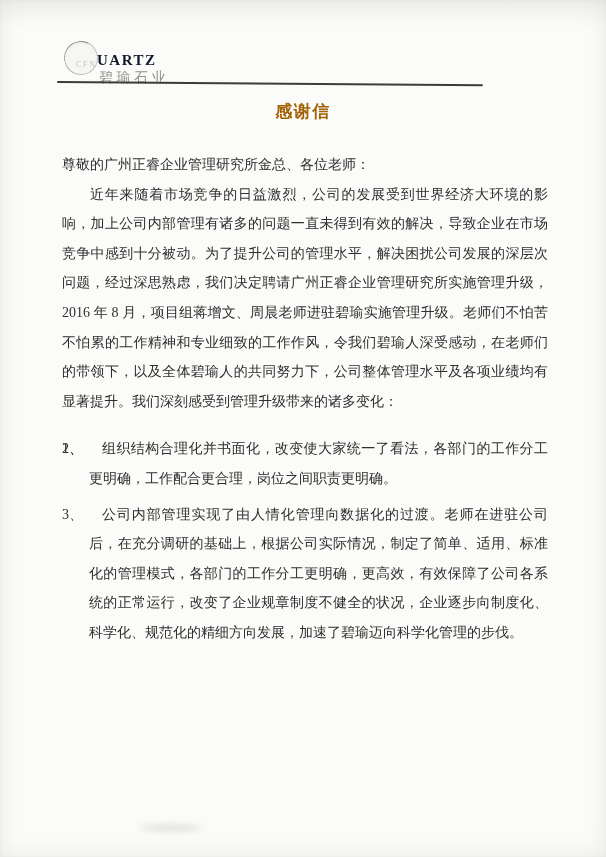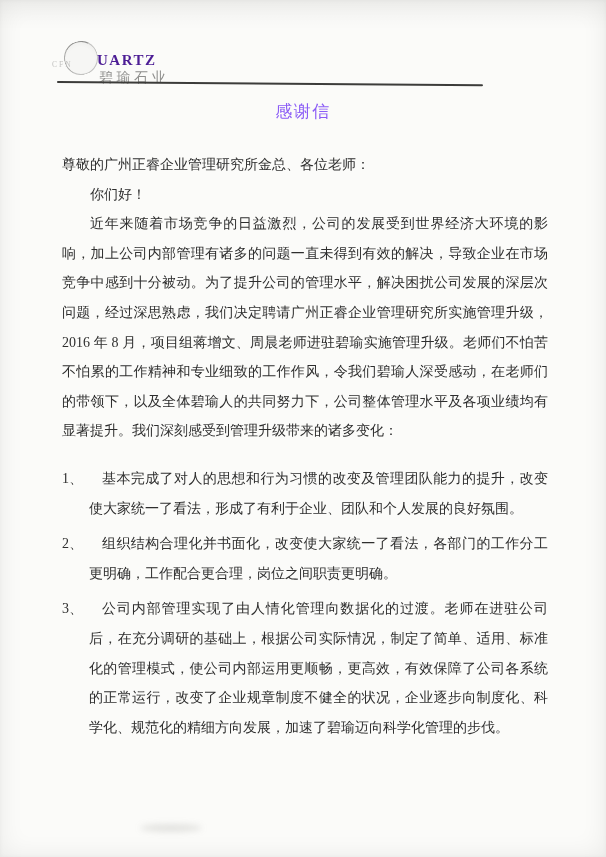--- a/index.html
+++ b/index.html
@@ -17,43 +17,43 @@
   .logo-circle{
     position:absolute;left:64px;top:41px;width:32px;height:32px;
     border-radius:50%;
     border:1.5px solid #c2c2c0;
     border-top-color:#8f8f8d;
     border-left-color:#a7a7a5;
     transform:rotate(-18deg);
     background:radial-gradient(circle at 45% 60%, #f6f6f4 55%, #e9e9e7 100%);
   }
   .logo-faint{
-    position:absolute;left:52px;top:60px;
+    position:absolute;left:76px;top:60px;
     font-size:7.5px;color:#c3c3c1;letter-spacing:2px;
     font-family:"Liberation Serif","DejaVu Serif",serif;
   }
   .logo-brand{
     position:absolute;left:97px;top:52px;
-    font-size:15px;color:#4c1d95;letter-spacing:1.5px;font-weight:600;
+    font-size:15px;color:#0f172a;letter-spacing:1.5px;font-weight:600;
   }
   .logo-cn{
     position:absolute;left:99px;top:69px;
     font-size:14px;color:#8f8f8d;letter-spacing:3.5px;
   }
   .divider{
     position:absolute;left:57px;top:81px;width:426px;height:1.6px;
     background:#3c3c3a;
     transform:rotate(0.45deg);transform-origin:left center;
     border-radius:1px;
   }
   
   .title{
     position:absolute;left:0;right:0;top:100px;
-    text-align:center;font-size:17px;font-weight:normal;
-    letter-spacing:1.5px;color:#8b5cf6;
+    text-align:center;font-size:17px;font-weight:bold;
+    letter-spacing:1.5px;color:#a16207;
   }
   .content{
     position:absolute;left:62px;top:150px;width:486px;
     font-size:14px;line-height:29.6px;
     text-align:justify;
   }
   .content p{margin:0;}
   .indent{text-indent:2em;}
   .list{margin-top:18px;}
   .list-item{
@@ -88,34 +88,32 @@
   <div class="logo-circle"></div>
   <span class="logo-faint">CFN</span>
   <span class="logo-brand">UARTZ</span>
   <span class="logo-cn">碧瑜石业</span>
   <div class="divider"></div>
 
   <div class="title">感谢信</div>
 
   <div class="content">
     <p>尊敬的广州正睿企业管理研究所金总、各位老师：</p>
-    <p class="indent">你们好！</p>
     <p class="indent">近年来随着市场竞争的日益激烈，公司的发展受到世界经济大环境的影响，加上公司内部管理有诸多的问题一直未得到有效的解决，导致企业在市场竞争中感到十分被动。为了提升公司的管理水平，解决困扰公司发展的深层次问题，经过深思熟虑，我们决定聘请广州正睿企业管理研究所实施管理升级，2016 年 8 月，项目组蒋增文、周晨老师进驻碧瑜实施管理升级。老师们不怕苦不怕累的工作精神和专业细致的工作作风，令我们碧瑜人深受感动，在老师们的带领下，以及全体碧瑜人的共同努力下，公司整体管理水平及各项业绩均有显著提升。我们深刻感受到管理升级带来的诸多变化：</p>
 
     <div class="list">
       <div class="list-item">
         <span class="item-num">1、</span>
-        <span>基本完成了对人的思想和行为习惯的改变及管理团队能力的提升，改变使大家统一了看法，形成了有利于企业、团队和个人发展的良好氛围。</span>
       </div>
       <div class="list-item">
         <span class="item-num">2、</span>
         <span>组织结构合理化并书面化，改变使大家统一了看法，各部门的工作分工更明确，工作配合更合理，岗位之间职责更明确。</span>
       </div>
       <div class="list-item">
         <span class="item-num">3、</span>
-        <span>公司内部管理实现了由人情化管理向数据化的过渡。老师在进驻公司后，在充分调研的基础上，根据公司实际情况，制定了简单、适用、标准化的管理模式，使公司内部运用更顺畅，更高效，有效保障了公司各系统的正常运行，改变了企业规章制度不健全的状况，企业逐步向制度化、科学化、规范化的精细方向发展，加速了碧瑜迈向科学化管理的步伐。</span>
+        <span>公司内部管理实现了由人情化管理向数据化的过渡。老师在进驻公司后，在充分调研的基础上，根据公司实际情况，制定了简单、适用、标准化的管理模式，各部门的工作分工更明确，更高效，有效保障了公司各系统的正常运行，改变了企业规章制度不健全的状况，企业逐步向制度化、科学化、规范化的精细方向发展，加速了碧瑜迈向科学化管理的步伐。</span>
       </div>
     </div>
   </div>
 
   <div class="smudge"></div>
 
 </div>
 
 </body></html>

